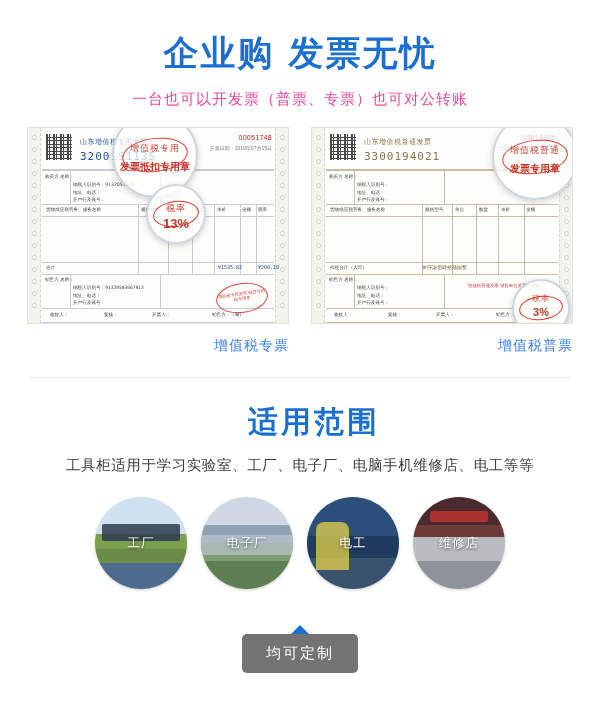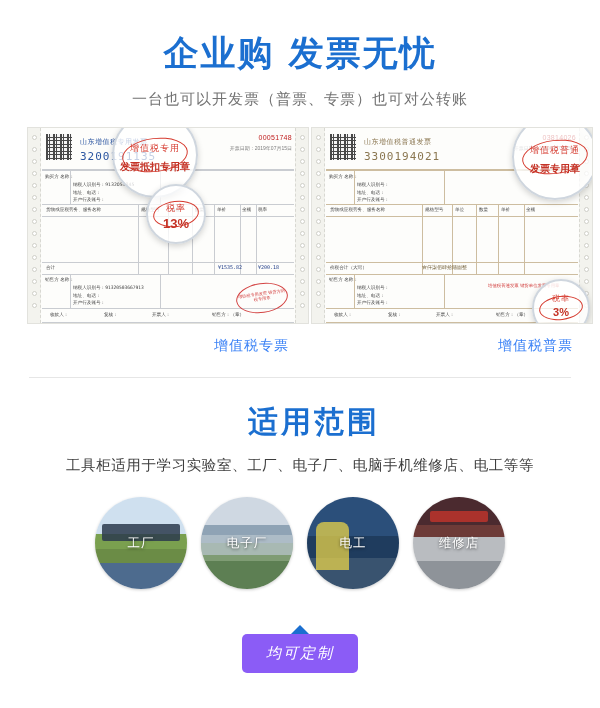--- a/index.html
+++ b/index.html
@@ -22,38 +22,38 @@
     font-size: 35px;
     font-weight: bold;
     color: #1b6fd0;
     letter-spacing: 2px;
     line-height: 1.1;
     font-family: "DejaVu Sans", sans-serif;
   }
   .headline-sub {
     margin-top: 17px;
     font-size: 15px;
-    color: #737373;
+    color: #ec4899;
     letter-spacing: 1px;
     font-family: Liberation Serif, serif;
   }
 
   
   .invoice-row {
     display: flex;
     justify-content: center;
     gap: 22px;
     margin-top: 18px;
   }
   .invoice-block {
     width: 262px;
   }
   .invoice-img {
     position: relative;
-    width: 282px;
+    width: 262px;
     height: 197px;
     background: #fdfdfb;
     border: 1px solid #e2e2dd;
     overflow: hidden;
   }
   
   .holes {
     position: absolute;
     top: 0; bottom: 0;
     width: 13px;
@@ -359,30 +359,29 @@
   .cta-arrow {
     width: 0; height: 0;
     margin: 0 auto;
     border-left: 9px solid transparent;
     border-right: 9px solid transparent;
     border-bottom: 9px solid #1b6fd0;
   }
   .cta-button {
     display: inline-block;
     margin-top: 0;
-    background: #8b5cf6;
+    background: #737373;
     color: #fff;
     font-size: 15px;
     letter-spacing: 2px;
     padding: 10px 24px;
     border-radius: 5px;
     border: none;
     font-family: "DejaVu Sans", sans-serif;
     cursor: pointer;
-    font-style: italic;
   }
 </style>
 </head>
 <body>
 
 <div class="headline">
   <div class="headline-main">企业购 发票无忧</div>
   <div class="headline-sub">一台也可以开发票（普票、专票）也可对公转账</div>
 </div>
 

